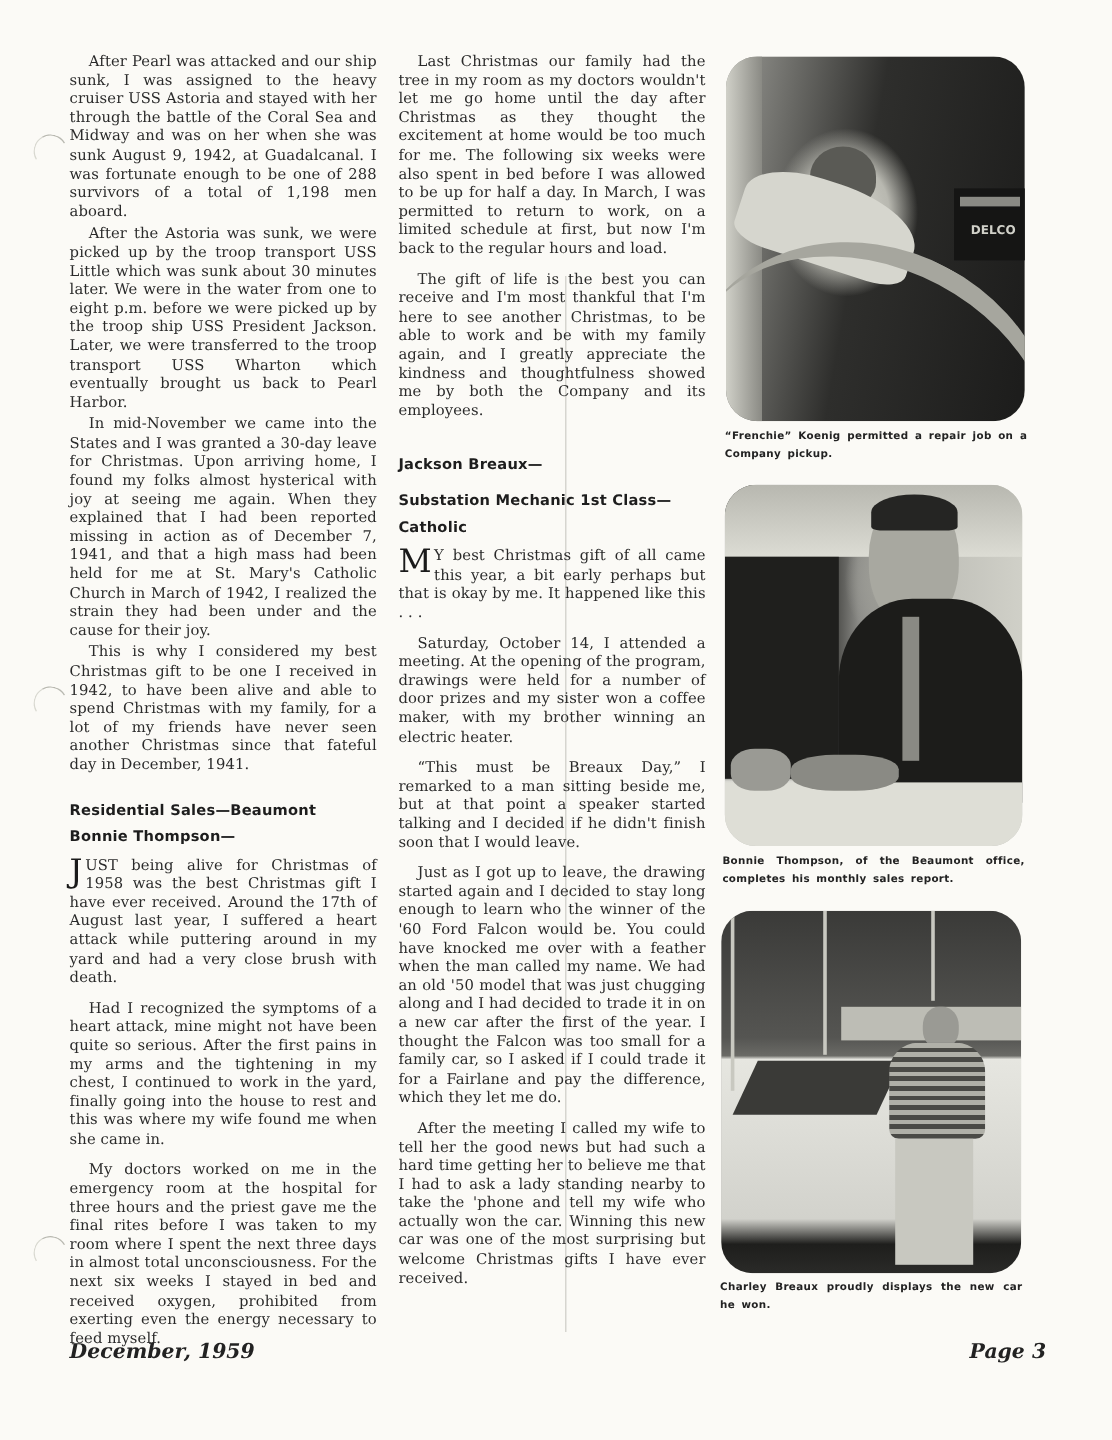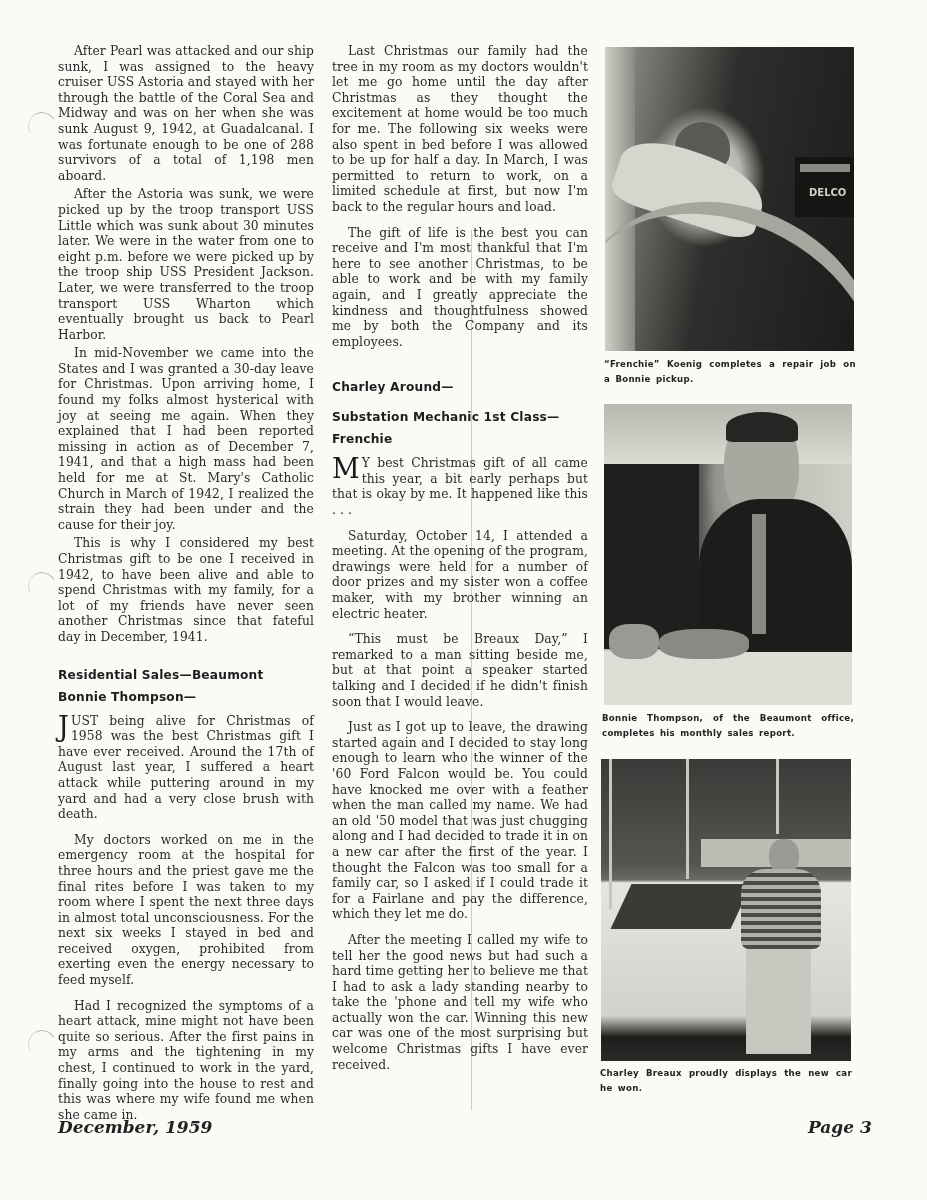--- a/index.html
+++ b/index.html
@@ -37,20 +37,21 @@
     font-family: "DejaVu Serif", serif;
     font-size: 27px;
     line-height: 22px;
     margin: 2px 2px 0 0;
     color: #1a1a1a;
   }
   .photo {
     position: absolute;
     background: #333;
     overflow: hidden;
+    border-radius: 26px;
   }
   #photo1 { left: 605px; top: 47px; width: 249px; height: 304px;
     background:
       linear-gradient(160deg, rgba(255,255,255,0) 0%, rgba(255,255,255,0) 40%),
       radial-gradient(ellipse 60px 70px at 100px 130px, #d8d8d0 0%, #b8b8b0 60%, rgba(0,0,0,0) 100%),
       linear-gradient(100deg, #9a9a95 0%, #6a6a66 20%, #2e2e2c 45%, #1c1c1b 100%);
   }
   #photo2 { left: 604px; top: 404px; width: 248px; height: 301px;
     background:
       radial-gradient(ellipse 45px 55px at 145px 80px, #c8c8c0 0%, #9a9a94 55%, rgba(0,0,0,0) 100%),
@@ -113,50 +114,50 @@
   <p>After Pearl was attacked and our ship sunk, I was assigned to the heavy cruiser USS Astoria and stayed with her through the battle of the Coral Sea and Midway and was on her when she was sunk August 9, 1942, at Guadalcanal. I was fortunate enough to be one of 288 survivors of a total of 1,198 men aboard.</p>
   <p>After the Astoria was sunk, we were picked up by the troop transport USS Little which was sunk about 30 minutes later. We were in the water from one to eight p.m. before we were picked up by the troop ship USS President Jackson. Later, we were transferred to the troop transport USS Wharton which eventually brought us back to Pearl Harbor.</p>
   <p>In mid-November we came into the States and I was granted a 30-day leave for Christmas. Upon arriving home, I found my folks almost hysterical with joy at seeing me again. When they explained that I had been reported missing in action as of December 7, 1941, and that a high mass had been held for me at St. Mary's Catholic Church in March of 1942, I realized the strain they had been under and the cause for their joy.</p>
   <p>This is why I considered my best Christmas gift to be one I received in 1942, to have been alive and able to spend Christmas with my family, for a lot of my friends have never seen another Christmas since that fateful day in December, 1941.</p>
 
   <div class="heading-block">
     <div class="heading">Residential Sales—Beaumont</div>
     <div class="heading">Bonnie Thompson—</div>
   </div>
   <p class="dropcap"><span class="dc">J</span><span>UST being alive for Christmas of 1958 was the best Christmas gift I have ever received. Around the 17th of August last year, I suffered a heart attack while puttering around in my yard and had a very close brush with death.</span></p>
+  <p class="gap">Had I recognized the symptoms of a heart attack, mine might not have been quite so serious. After the first pains in my arms and the tightening in my chest, I continued to work in the yard, finally going into the house to rest and this was where my wife found me when she came in.</p>
   <p class="gap">My doctors worked on me in the emergency room at the hospital for three hours and the priest gave me the final rites before I was taken to my room where I spent the next three days in almost total unconsciousness. For the next six weeks I stayed in bed and received oxygen, prohibited from exerting even the energy necessary to feed myself.</p>
-  <p class="gap">Had I recognized the symptoms of a heart attack, mine might not have been quite so serious. After the first pains in my arms and the tightening in my chest, I continued to work in the yard, finally going into the house to rest and this was where my wife found me when she came in.</p>
 </div>
 
 <div class="col" id="col2">
   <p>Last Christmas our family had the tree in my room as my doctors wouldn't let me go home until the day after Christmas as they thought the excitement at home would be too much for me. The following six weeks were also spent in bed before I was allowed to be up for half a day. In March, I was permitted to return to work, on a limited schedule at first, but now I'm back to the regular hours and load.</p>
   <p class="gap">The gift of life is the best you can receive and I'm most thankful that I'm here to see another Christmas, to be able to work and be with my family again, and I greatly appreciate the kindness and thoughtfulness showed me by both the Company and its employees.</p>
 
   <div class="heading-block" style="margin-top:26px;">
-    <div class="heading" style="margin-bottom:8px;">Charley Around—</div>
+    <div class="heading" style="margin-bottom:8px;">Jackson Breaux—</div>
     <div class="heading">Substation Mechanic 1st Class—</div>
-    <div class="heading">Frenchie</div>
+    <div class="heading">Catholic</div>
   </div>
   <p class="dropcap"><span class="dc">M</span><span>Y best Christmas gift of all came this year, a bit early perhaps but that is okay by me. It happened like this . . .</span></p>
   <p class="gap">Saturday, October 14, I attended a meeting. At the opening of the program, drawings were held for a number of door prizes and my sister won a coffee maker, with my brother winning an electric heater.</p>
   <p class="gap">“This must be Breaux Day,” I remarked to a man sitting beside me, but at that point a speaker started talking and I decided if he didn't finish soon that I would leave.</p>
   <p class="gap">Just as I got up to leave, the drawing started again and I decided to stay long enough to learn who the winner of the '60 Ford Falcon would be. You could have knocked me over with a feather when the man called my name. We had an old '50 model that was just chugging along and I had decided to trade it in on a new car after the first of the year. I thought the Falcon was too small for a family car, so I asked if I could trade it for a Fairlane and pay the difference, which they let me do.</p>
   <p class="gap">After the meeting I called my wife to tell her the good news but had such a hard time getting her to believe me that I had to ask a lady standing nearby to take the 'phone and tell my wife who actually won the car. Winning this new car was one of the most surprising but welcome Christmas gifts I have ever received.</p>
 </div>
 
 <div class="photo" id="photo1">
   <div class="shape" style="left:0;top:0;width:30px;height:304px;background:linear-gradient(90deg,#d0d0c8,#8a8a84);"></div>
   <div class="shape" style="left:70px;top:75px;width:55px;height:50px;border-radius:50% 50% 40% 40%;background:#5a5a55;"></div>
   <div class="shape" style="left:10px;top:105px;width:150px;height:70px;border-radius:40% 50% 20% 20%;background:#d6d6ce;transform:rotate(18deg);"></div>
   <div class="shape" style="left:190px;top:110px;width:60px;height:60px;background:#151514;"></div>
   <div class="shape" style="left:195px;top:117px;width:50px;height:8px;background:#8a8a84;"></div>
   <div class="shape" style="left:204px;top:140px;font-family:'DejaVu Sans',sans-serif;font-size:10px;font-weight:bold;color:#d0d0c8;">DELCO</div>
   <div class="shape" style="left:-40px;top:160px;width:320px;height:260px;border-radius:50%;border-top:16px solid #a6a69e;transform:rotate(28deg);"></div>
 </div>
-<div class="caption" id="cap1">“Frenchie” Koenig completes a repair job on a Bonnie pickup.</div>
+<div class="caption" id="cap1">“Frenchie” Koenig permitted a repair job on a Company pickup.</div>
 
 <div class="photo" id="photo2">
   <div class="shape" style="left:0;top:0;width:248px;height:60px;background:linear-gradient(180deg,#b8b8b0,#dcdcd4);"></div>
   <div class="shape" style="left:0;top:60px;width:95px;height:185px;background:#1f1f1d;"></div>
   <div class="shape" style="left:120px;top:10px;width:75px;height:110px;border-radius:45% 45% 48% 48%;background:#a8a8a0;"></div>
   <div class="shape" style="left:122px;top:8px;width:72px;height:30px;border-radius:50% 50% 10% 10%;background:#252523;"></div>
   <div class="shape" style="left:95px;top:95px;width:153px;height:170px;border-radius:40% 40% 0 0;background:#1c1c1a;"></div>
   <div class="shape" style="left:148px;top:110px;width:14px;height:120px;background:#8a8a84;"></div>
   <div class="shape" style="left:0;top:248px;width:248px;height:53px;background:#deded6;"></div>
   <div class="shape" style="left:5px;top:220px;width:50px;height:35px;border-radius:40%;background:#9a9a94;"></div>

